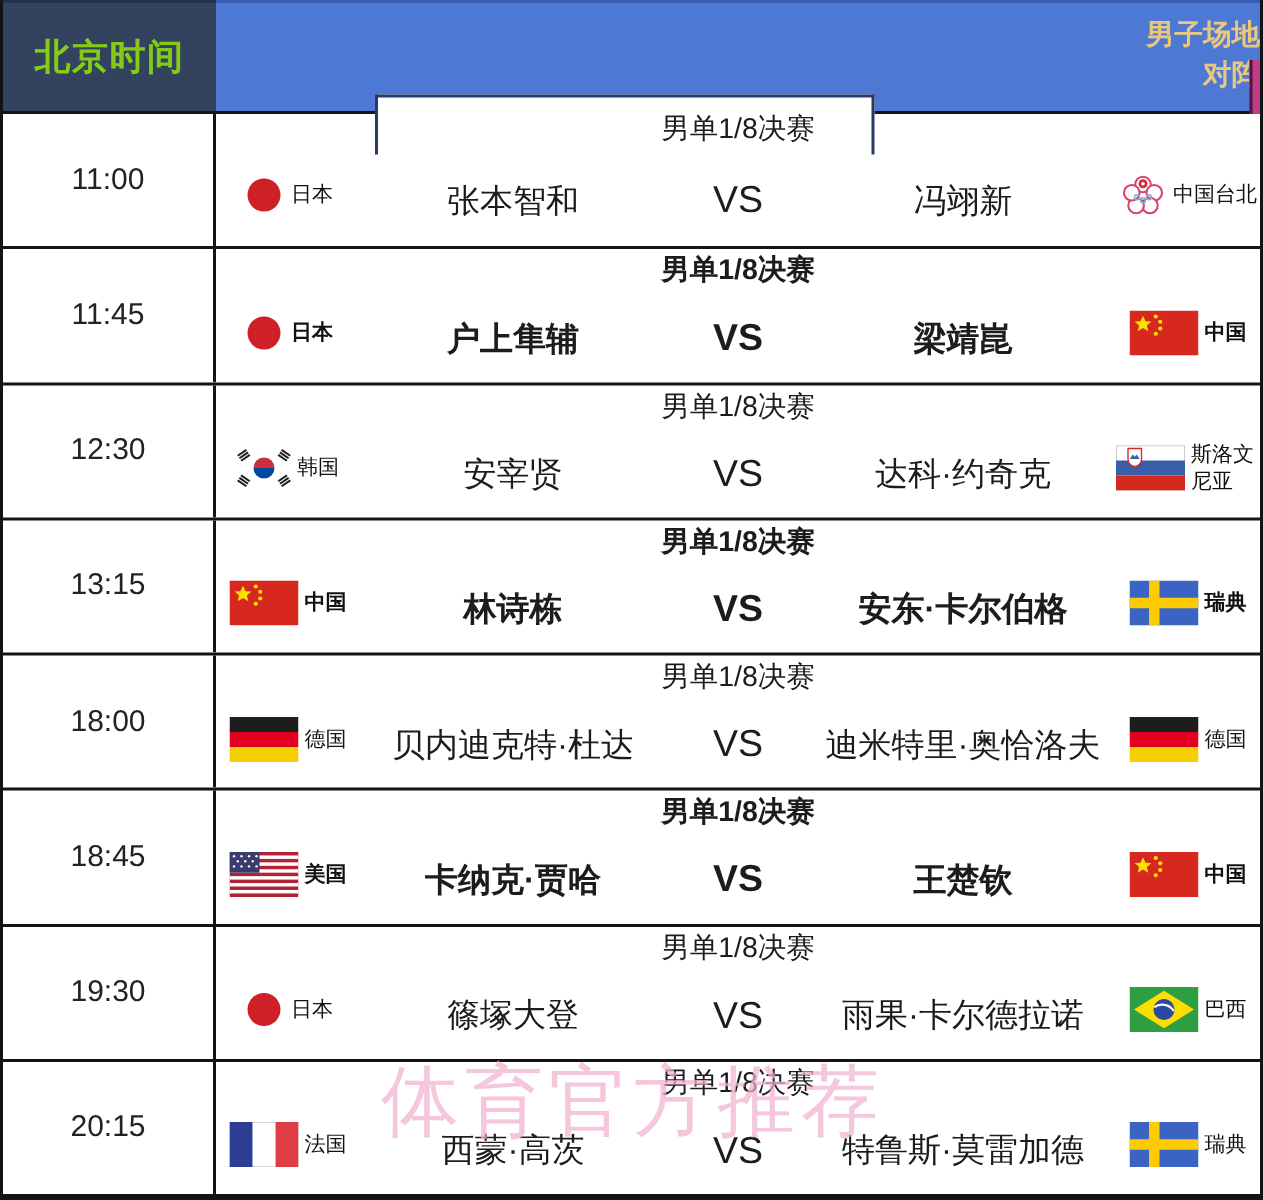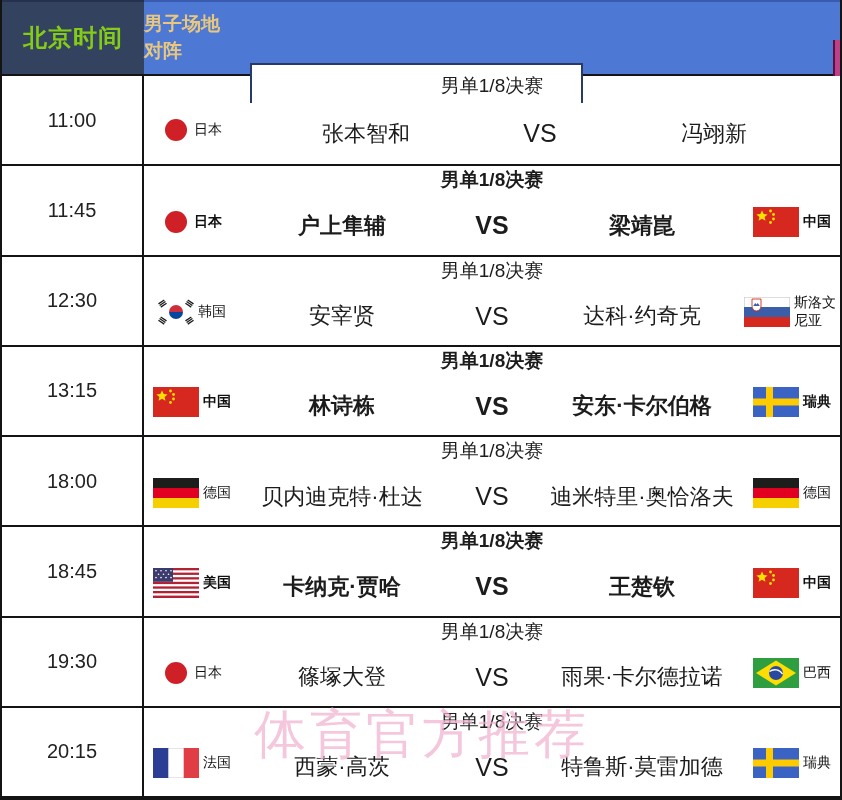--- a/index.html
+++ b/index.html
@@ -6,21 +6,21 @@
   body{font-family:"Liberation Sans","DejaVu Sans",sans-serif;color:#1c1c1c;}
   .table{position:relative;width:842px;height:800px;box-sizing:border-box;
          border-left:2px solid #141414;border-right:2px solid #141414;border-bottom:4px solid #141414;
          overflow:hidden;background:#fff;}
   
   .header{display:flex;height:74px;position:relative;}
   .time-header{width:142px;background:#33425f;color:#84cc16;font-weight:bold;font-size:24px;
                display:flex;align-items:center;justify-content:center;letter-spacing:1px;
                box-sizing:border-box;border-top:2px solid #26324d;}
   .venue-header{flex:1;background:#4d78d3;color:#e9c87e;font-weight:bold;font-size:19px;
-                display:flex;flex-direction:column;align-items:flex-start;justify-content:center;
+                display:flex;flex-direction:column;align-items:flex-end;justify-content:center;
                 line-height:1.4;position:relative;border-top:2px solid #3a5cb0;box-sizing:border-box;}
   .edge-sliver{position:absolute;right:0;top:38px;width:5px;height:36px;background:#bc3f88;border-left:2px solid #5a1040;}
   
   .rows{display:flex;flex-direction:column;height:722px;}
   .row{flex:1;display:flex;border-top:2px solid #141414;box-sizing:border-box;background:#fff;}
   .time-cell{width:142px;box-sizing:border-box;border-right:2px solid #141414;
              display:flex;align-items:center;justify-content:center;font-size:20px;color:#222;}
   .content{flex:1;display:flex;flex-direction:column;min-width:0;}
   .round{height:27px;display:flex;align-items:flex-end;justify-content:center;font-size:19px;}
   .round span{position:relative;z-index:1;}
@@ -65,20 +65,41 @@
           <div class="flag-box">
                 <svg width="28" height="28" viewBox="0 0 28 28">
                   <circle cx="14" cy="14" r="11" fill="#cf2027"></circle>
                 </svg>
               </div>
           <div class="country">日本</div>
         </div>
         <div class="player">张本智和</div>
         <div class="vs">VS</div>
         <div class="player">冯翊新</div>
+        <div class="flag-cell">
+          <div class="flag-box">
+                <svg width="32" height="34" viewBox="0 0 32 34">
+                  <g stroke="#d5456a" stroke-width="1.4" fill="#fff">
+                    <circle cx="16" cy="10" r="5.2"></circle>
+                    <circle cx="23.5" cy="15.5" r="5.2"></circle>
+                    <circle cx="20.6" cy="24" r="5.2"></circle>
+                    <circle cx="11.4" cy="24" r="5.2"></circle>
+                    <circle cx="8.5" cy="15.5" r="5.2"></circle>
+                  </g>
+                  <circle cx="16" cy="9.5" r="3" fill="#d0303a"></circle>
+                  <circle cx="16" cy="9.5" r="1.2" fill="#fff"></circle>
+                  <g fill="none" stroke="#7fb3d9" stroke-width="1">
+                    <circle cx="12" cy="18.5" r="1.7"></circle>
+                    <circle cx="16" cy="20.5" r="1.7"></circle>
+                    <circle cx="20" cy="18.5" r="1.7"></circle>
+                  </g>
+                </svg>
+              </div>
+          <div class="country">中国台北</div>
+        </div>
       </div>
     </div>
   </div>
       <div class="row row-1 bold">
     <div class="time-cell">11:45</div>
     <div class="content">
       <div class="round">
             <span>男单1/8决赛</span>
           </div>
       <div class="match-band">

